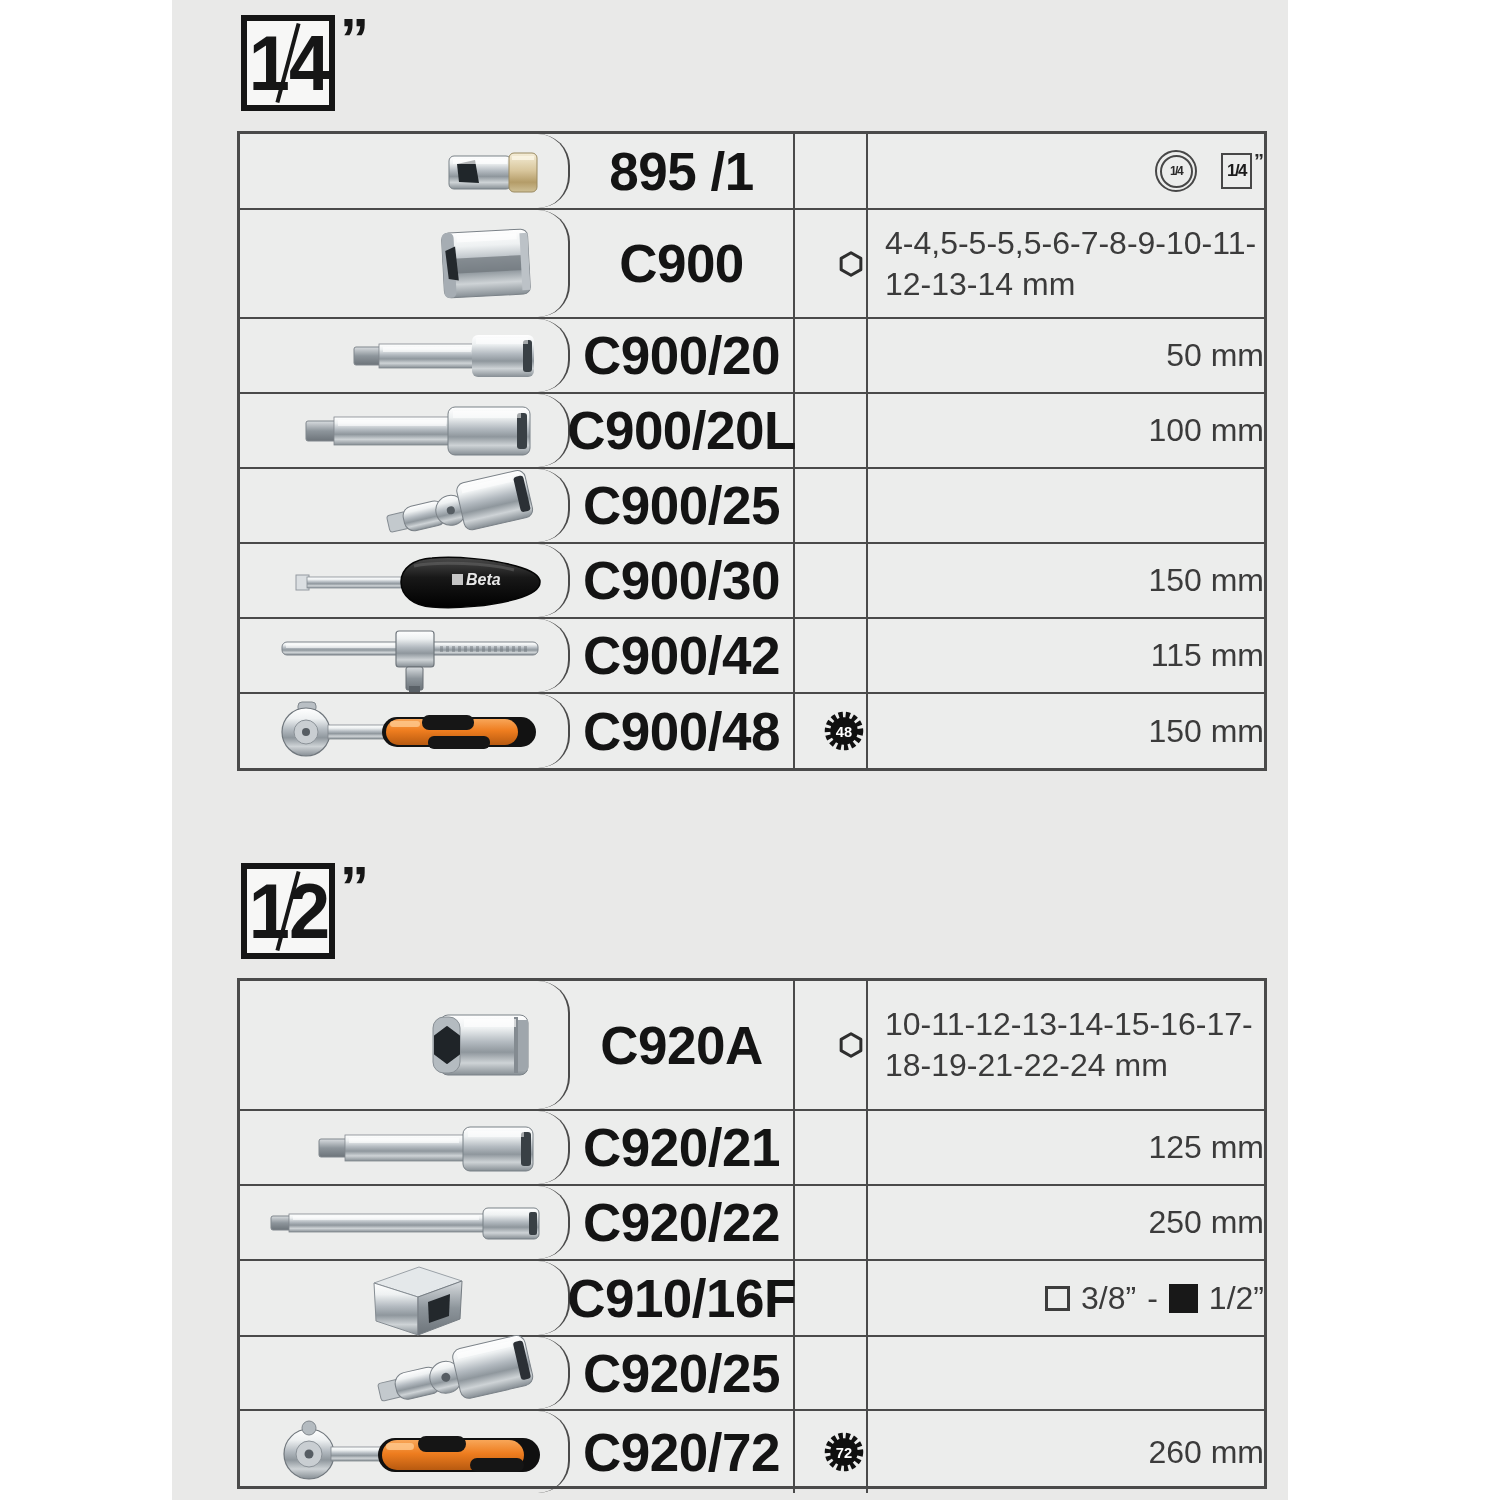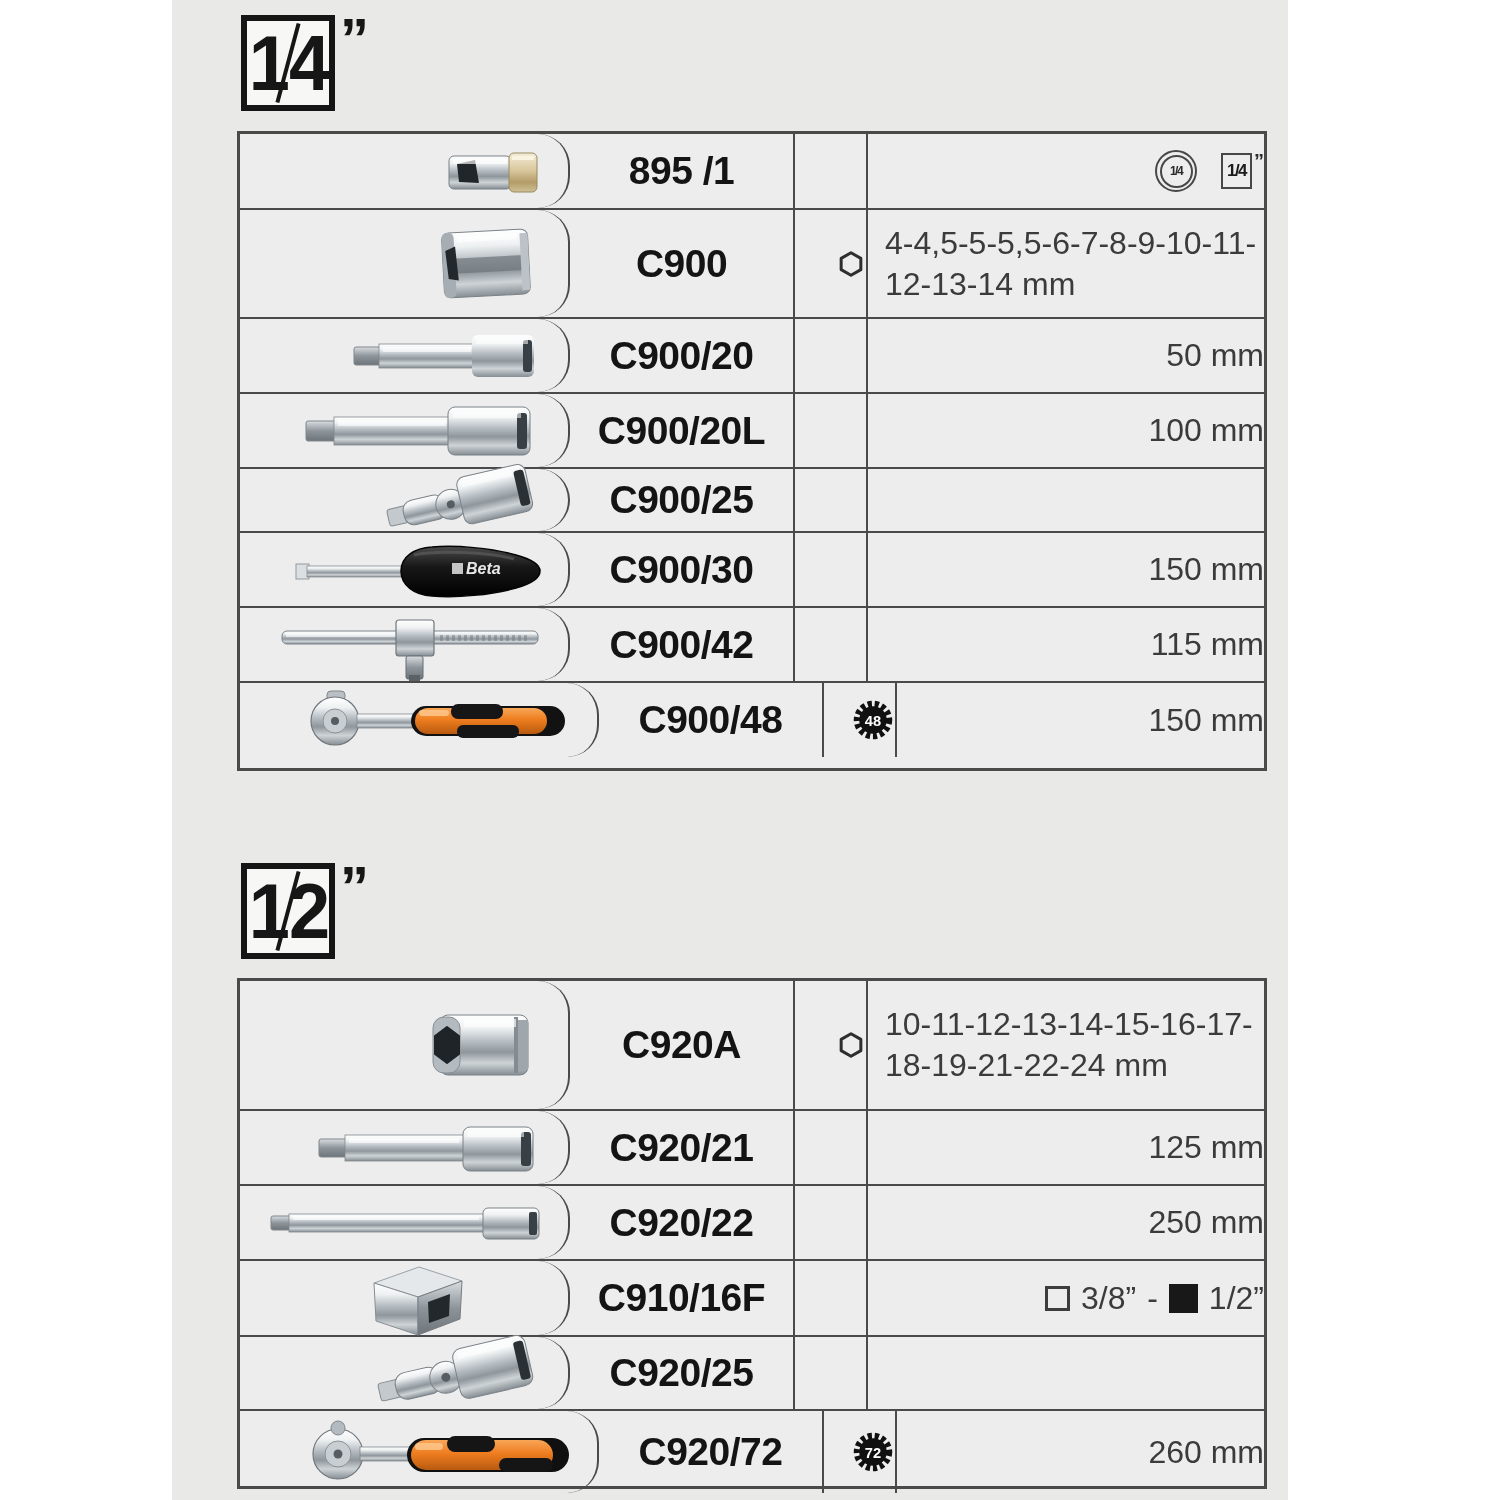--- a/index.html
+++ b/index.html
@@ -19,25 +19,25 @@
   }
   .bd-d{font-size:74px;font-weight:900;color:#161616;line-height:1;transform:scaleY(1.06);letter-spacing:-3px;}
   .bd-slash{width:4px;height:82px;background:#161616;transform:rotate(15deg);margin:0 -1px;flex:none;}
   .badge-inch{font-size:58px;font-weight:900;color:#161616;line-height:0.75;margin-left:5px;letter-spacing:-5px;margin-top:2px;}
 
   
   .tbl{position:absolute;left:237px;width:1030px;border:3px solid #4a4a4a;box-sizing:border-box;background:#ecedec;}
   #t14{top:131px;height:640px;}
   #t12{top:978px;height:511px;}
   .row{display:flex;border-bottom:2px solid #4a4a4a;box-sizing:border-box;}
-  .row:last-child{border-bottom:none;padding-left:29px;}
+  .row:last-child{border-bottom:none;}
   .cell{box-sizing:border-box;border-right:2px solid #4a4a4a;display:flex;align-items:center;justify-content:flex-end;}
   .c-img{width:330px;justify-content:flex-end;padding-right:26px;border-radius:32px;}
   .c-code{width:225px;justify-content:center;}
-  .c-code span{font-weight:bold;font-size:39px;color:#141414;letter-spacing:-0.5px;}
+  .c-code span{font-weight:bold;font-size:53px;color:#141414;letter-spacing:-0.5px;}
   .c-sym{width:73px;justify-content:flex-end;}
   .c-spec{flex:1;border-right:none;padding-left:17px;font-size:32px;color:#3b3b3b;}
   .spec-text{max-width:380px;line-height:1.27;}
 
   
   .spec-icons{display:flex;align-items:center;gap:24px;}
   .drv-circle{width:38px;height:38px;border:2.5px solid #474747;border-radius:50%;
     display:flex;align-items:center;justify-content:center;flex:none;}
   .drv-circle-inner{width:29px;height:29px;border:2px solid #474747;border-radius:50%;
     display:flex;align-items:center;justify-content:center;font-size:12px;font-weight:bold;color:#2a2a2a;letter-spacing:-1.5px;}
@@ -187,21 +187,21 @@
     </div>
     <div class="cell c-code">
         <span>C900/20L</span>
       </div>
     <div class="cell c-sym"></div>
     <div class="cell c-spec">
       <div class="spec-text">100 mm</div>
     </div>
   </div>
 
-  <div class="row" style="height:64px">
+  <div class="row" style="height:75px">
     <div class="cell c-img">
       <svg width="172" height="74" viewBox="0 0 172 74">
         <g transform="rotate(-13 86 37)">
           <rect x="16" y="31" width="20" height="17" rx="3" fill="#c3c9cd" stroke="#858c92" stroke-width="1"></rect>
           <rect x="32" y="27" width="42" height="25" rx="10" fill="url(#chromeV)" stroke="#7b8288" stroke-width="1"></rect>
           <circle cx="80" cy="40" r="15" fill="url(#chromeV)" stroke="#7b8288" stroke-width="1"></circle>
           <circle cx="80" cy="40" r="4" fill="#565d63"></circle>
           <rect x="90" y="16" width="70" height="48" rx="8" fill="url(#chromeV)" stroke="#7b8288" stroke-width="1"></rect>
           <rect x="148" y="22" width="10" height="36" rx="3" fill="#2b3035"></rect>
           <rect x="95" y="20" width="52" height="6" fill="#ffffff" opacity="0.6"></rect>

